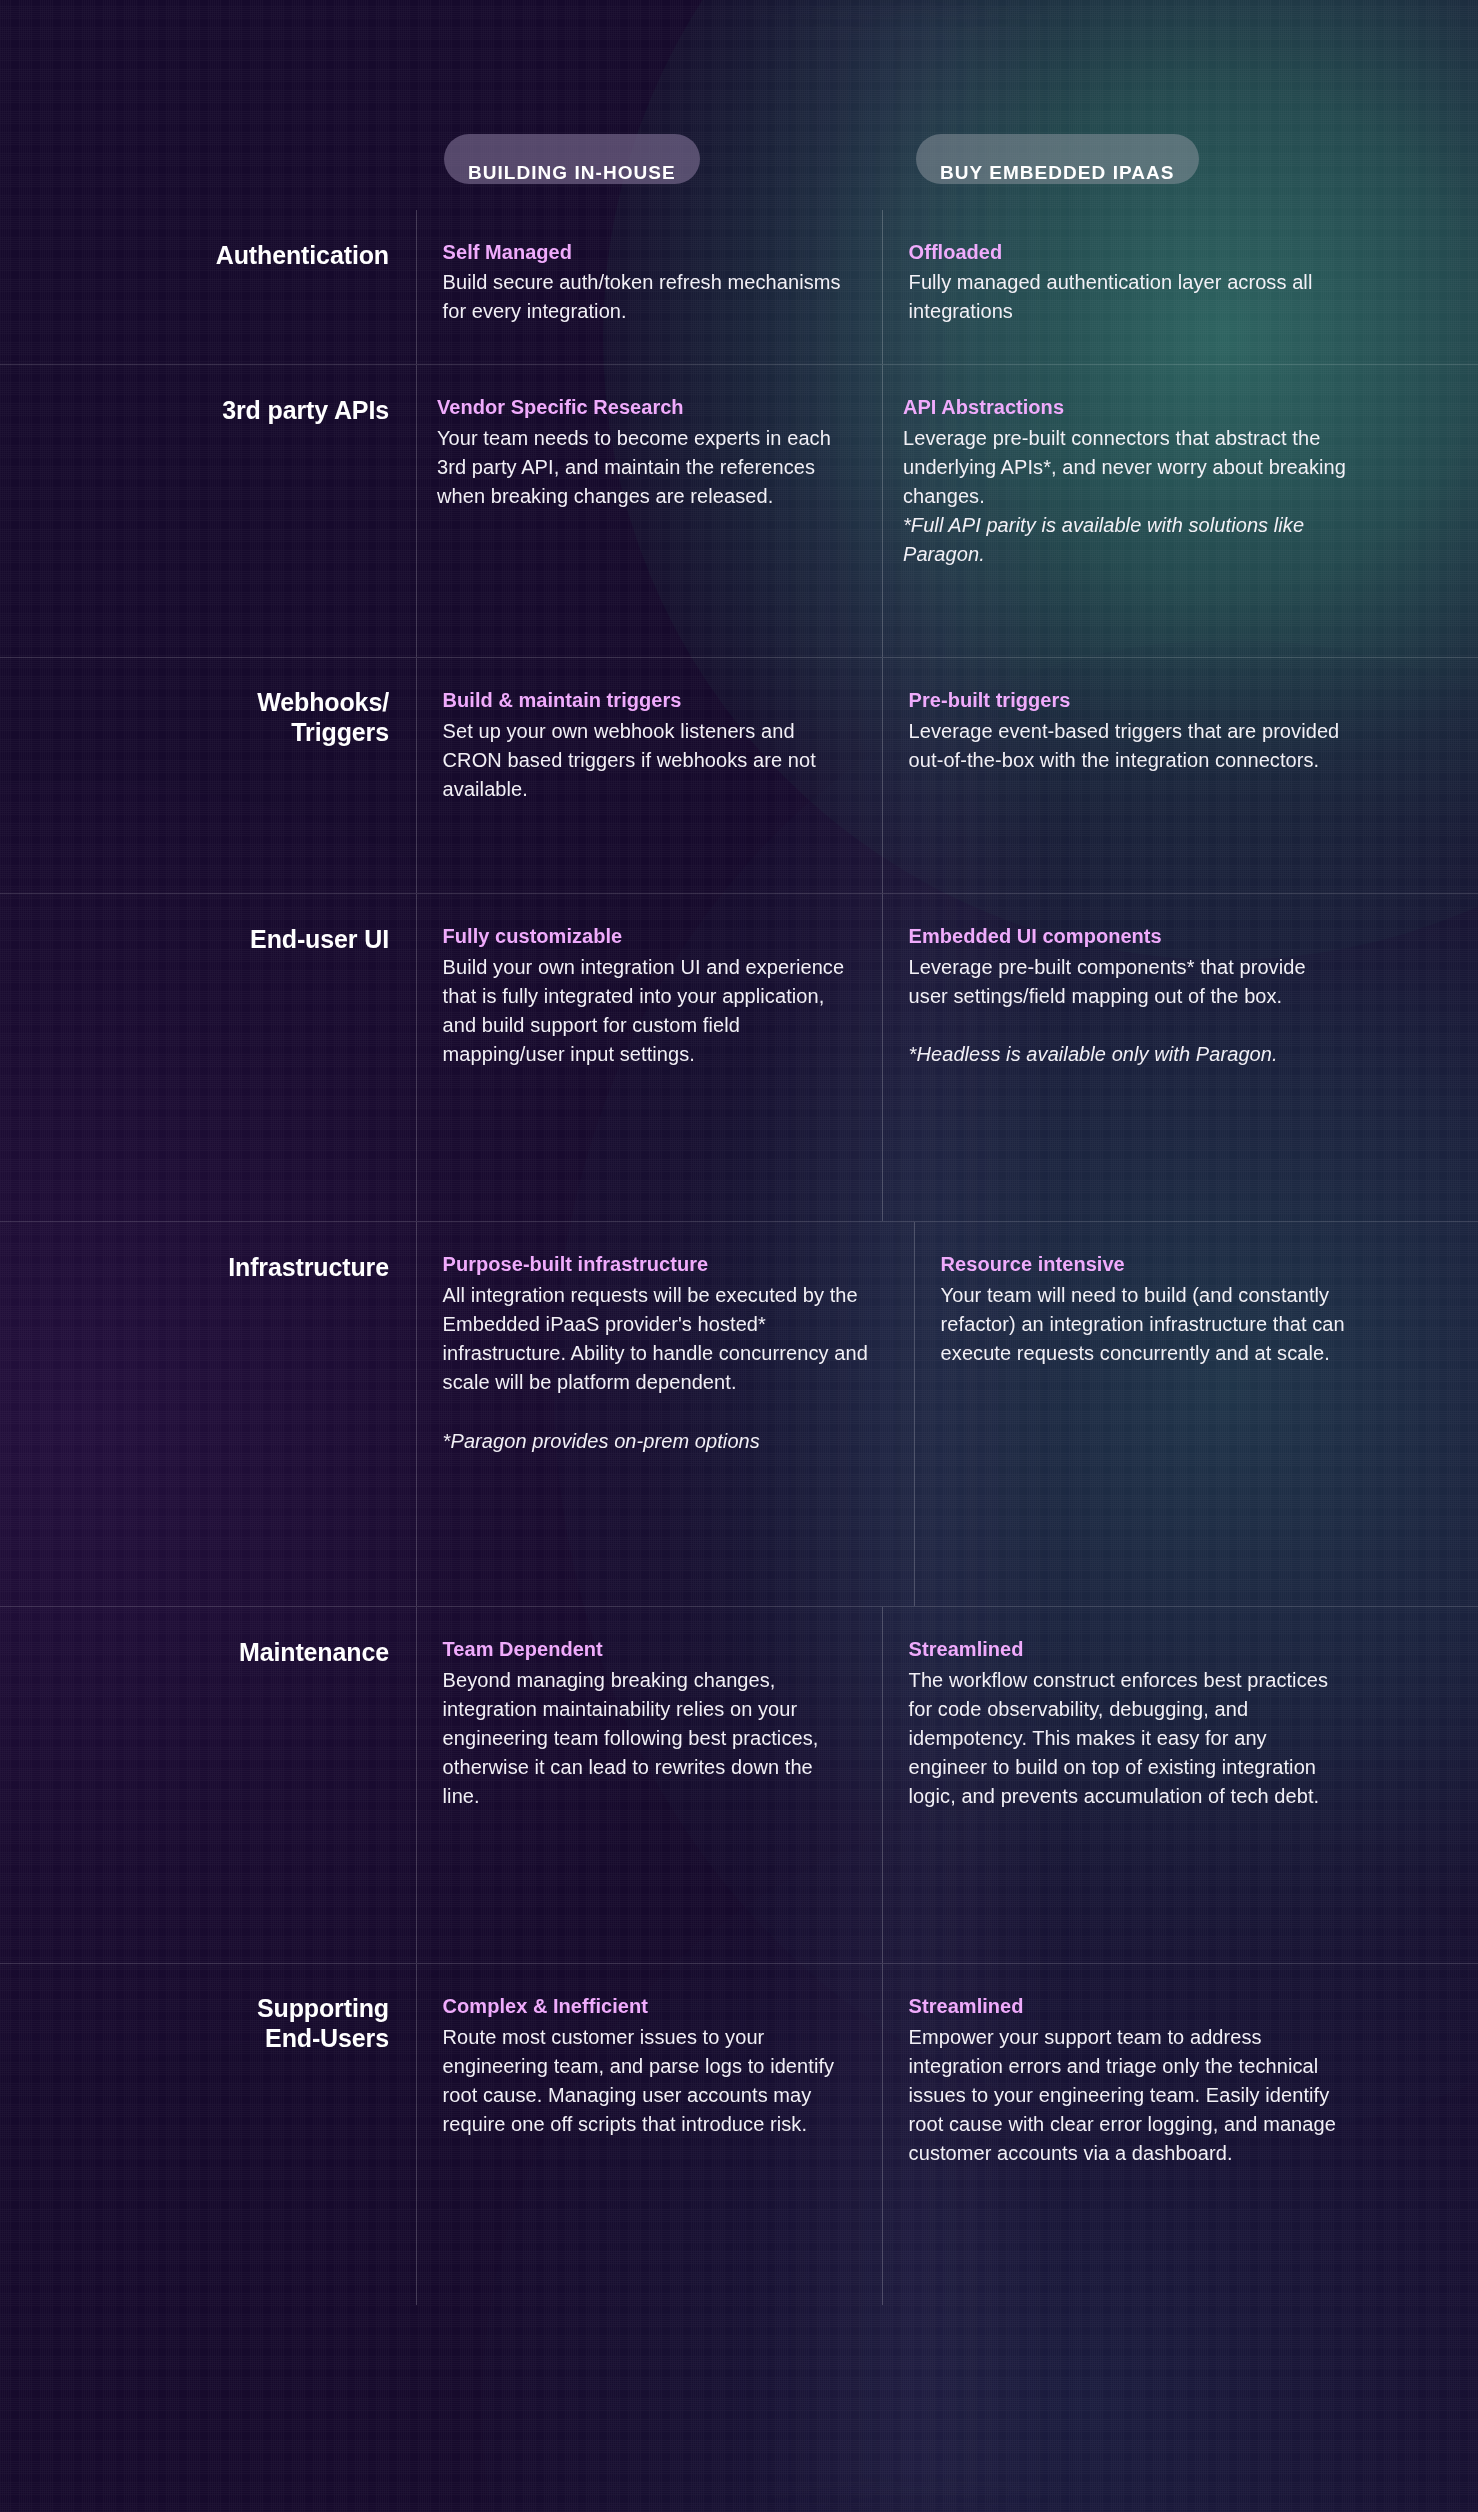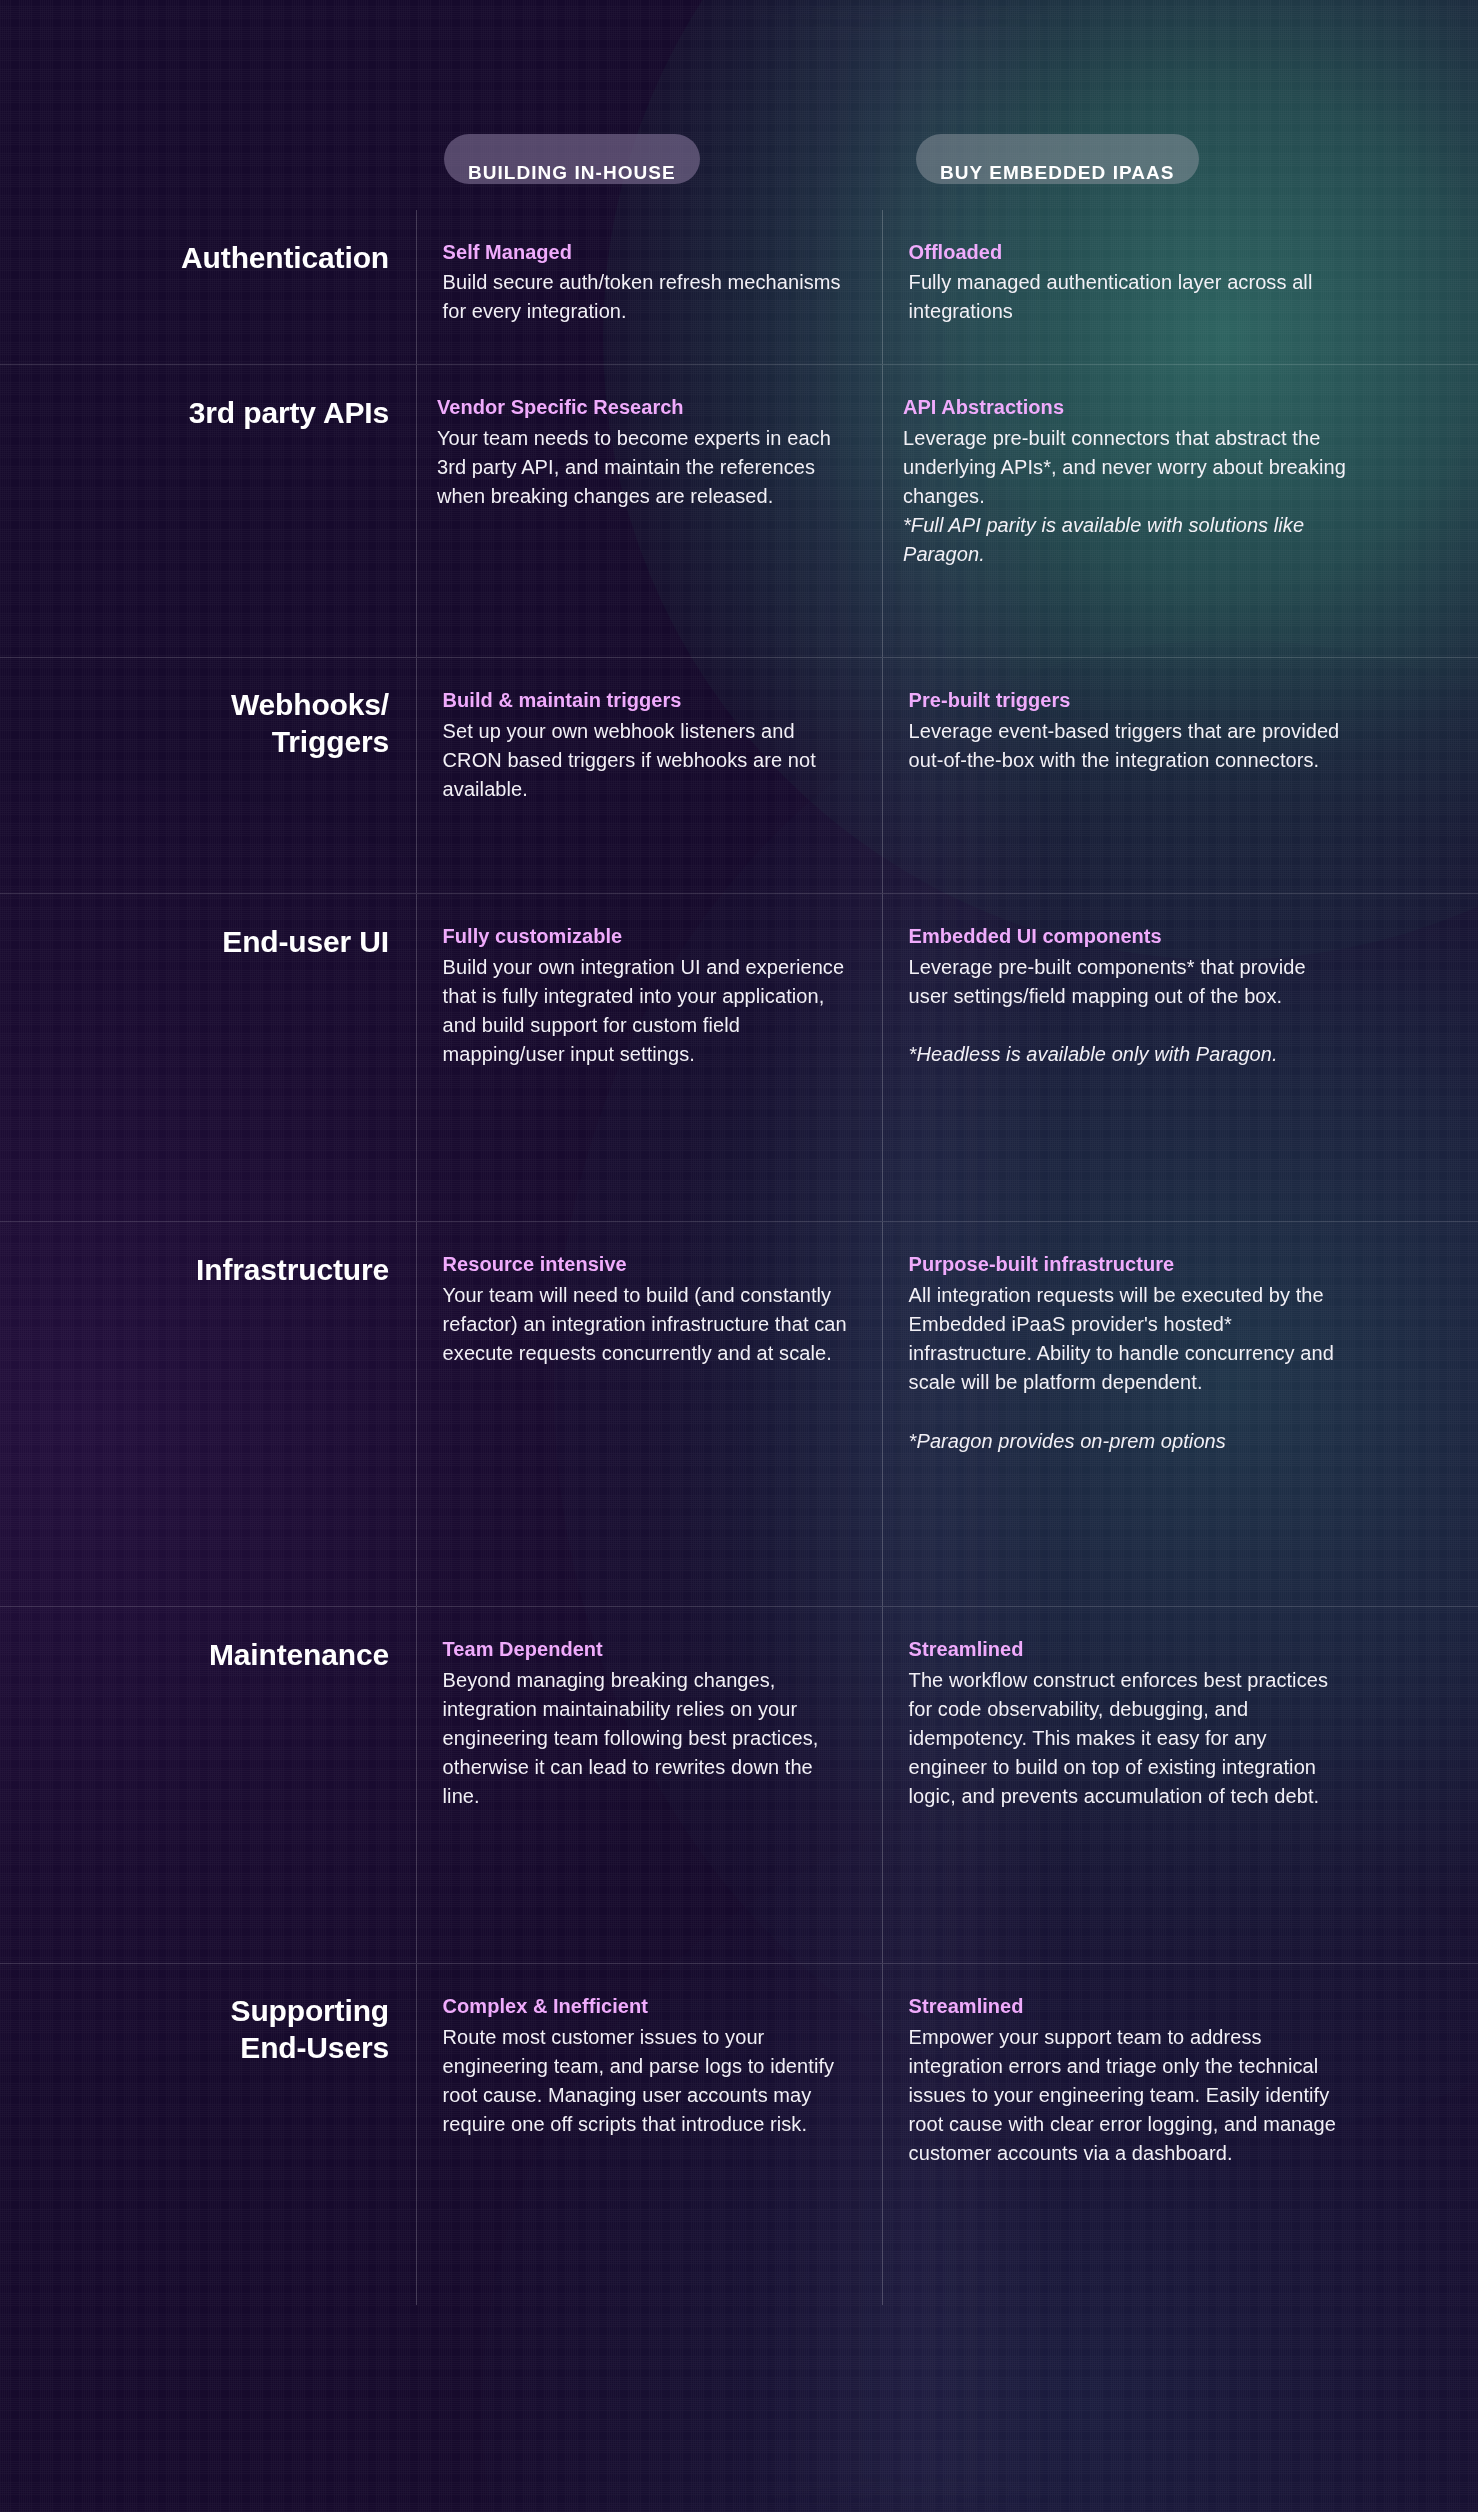--- a/index.html
+++ b/index.html
@@ -130,21 +130,21 @@
   }
   .row:last-child { border-bottom:none; }
 
   .cell-label {
     width:416px;
     flex:0 0 416px;
     text-align:right;
     padding:30px 27px 34px 0;
   }
   .label-text {
-    font-size:30px;
+    font-size:25px;
     font-weight:700;
     line-height:1.22;
     letter-spacing:-0.005em;
     color:#ffffff;
     display:block;
   }
 
   .cell-col {
     position:relative;
     padding:28.5px 33px 38px 25.6px;
@@ -271,29 +271,29 @@
         <div class="cell-title">Embedded UI components</div>
         <div class="cell-body">Leverage pre-built components* that provide user settings/field mapping out of the box.</div>
         <div class="cell-note spaced">*Headless is available only with Paragon.</div>
       </div>
     </div>
 
     <div class="row row-infra">
       <div class="cell-label">
         <span class="label-text">Infrastructure</span>
       </div>
-      <div class="cell-col cell-inhouse">
-        <div class="cell-title">Resource intensive</div>
-        <div class="cell-body">Your team will need to build (and constantly refactor) an integration infrastructure that can execute requests concurrently and at scale.</div>
-      </div>
       <div class="cell-col cell-ipaas">
         <div class="cell-title">Purpose-built infrastructure</div>
         <div class="cell-body">All integration requests will be executed by the Embedded iPaaS provider's hosted* infrastructure. Ability to handle concurrency and scale will be platform dependent.</div>
         <div class="cell-note spaced">*Paragon provides on-prem options</div>
       </div>
+      <div class="cell-col cell-inhouse">
+        <div class="cell-title">Resource intensive</div>
+        <div class="cell-body">Your team will need to build (and constantly refactor) an integration infrastructure that can execute requests concurrently and at scale.</div>
+      </div>
     </div>
 
     <div class="row row-maint">
       <div class="cell-label">
         <span class="label-text">Maintenance</span>
       </div>
       <div class="cell-col cell-inhouse">
         <div class="cell-title">Team Dependent</div>
         <div class="cell-body">Beyond managing breaking changes, integration maintainability relies on your engineering team following best practices, otherwise it can lead to rewrites down the line.</div>
       </div>

